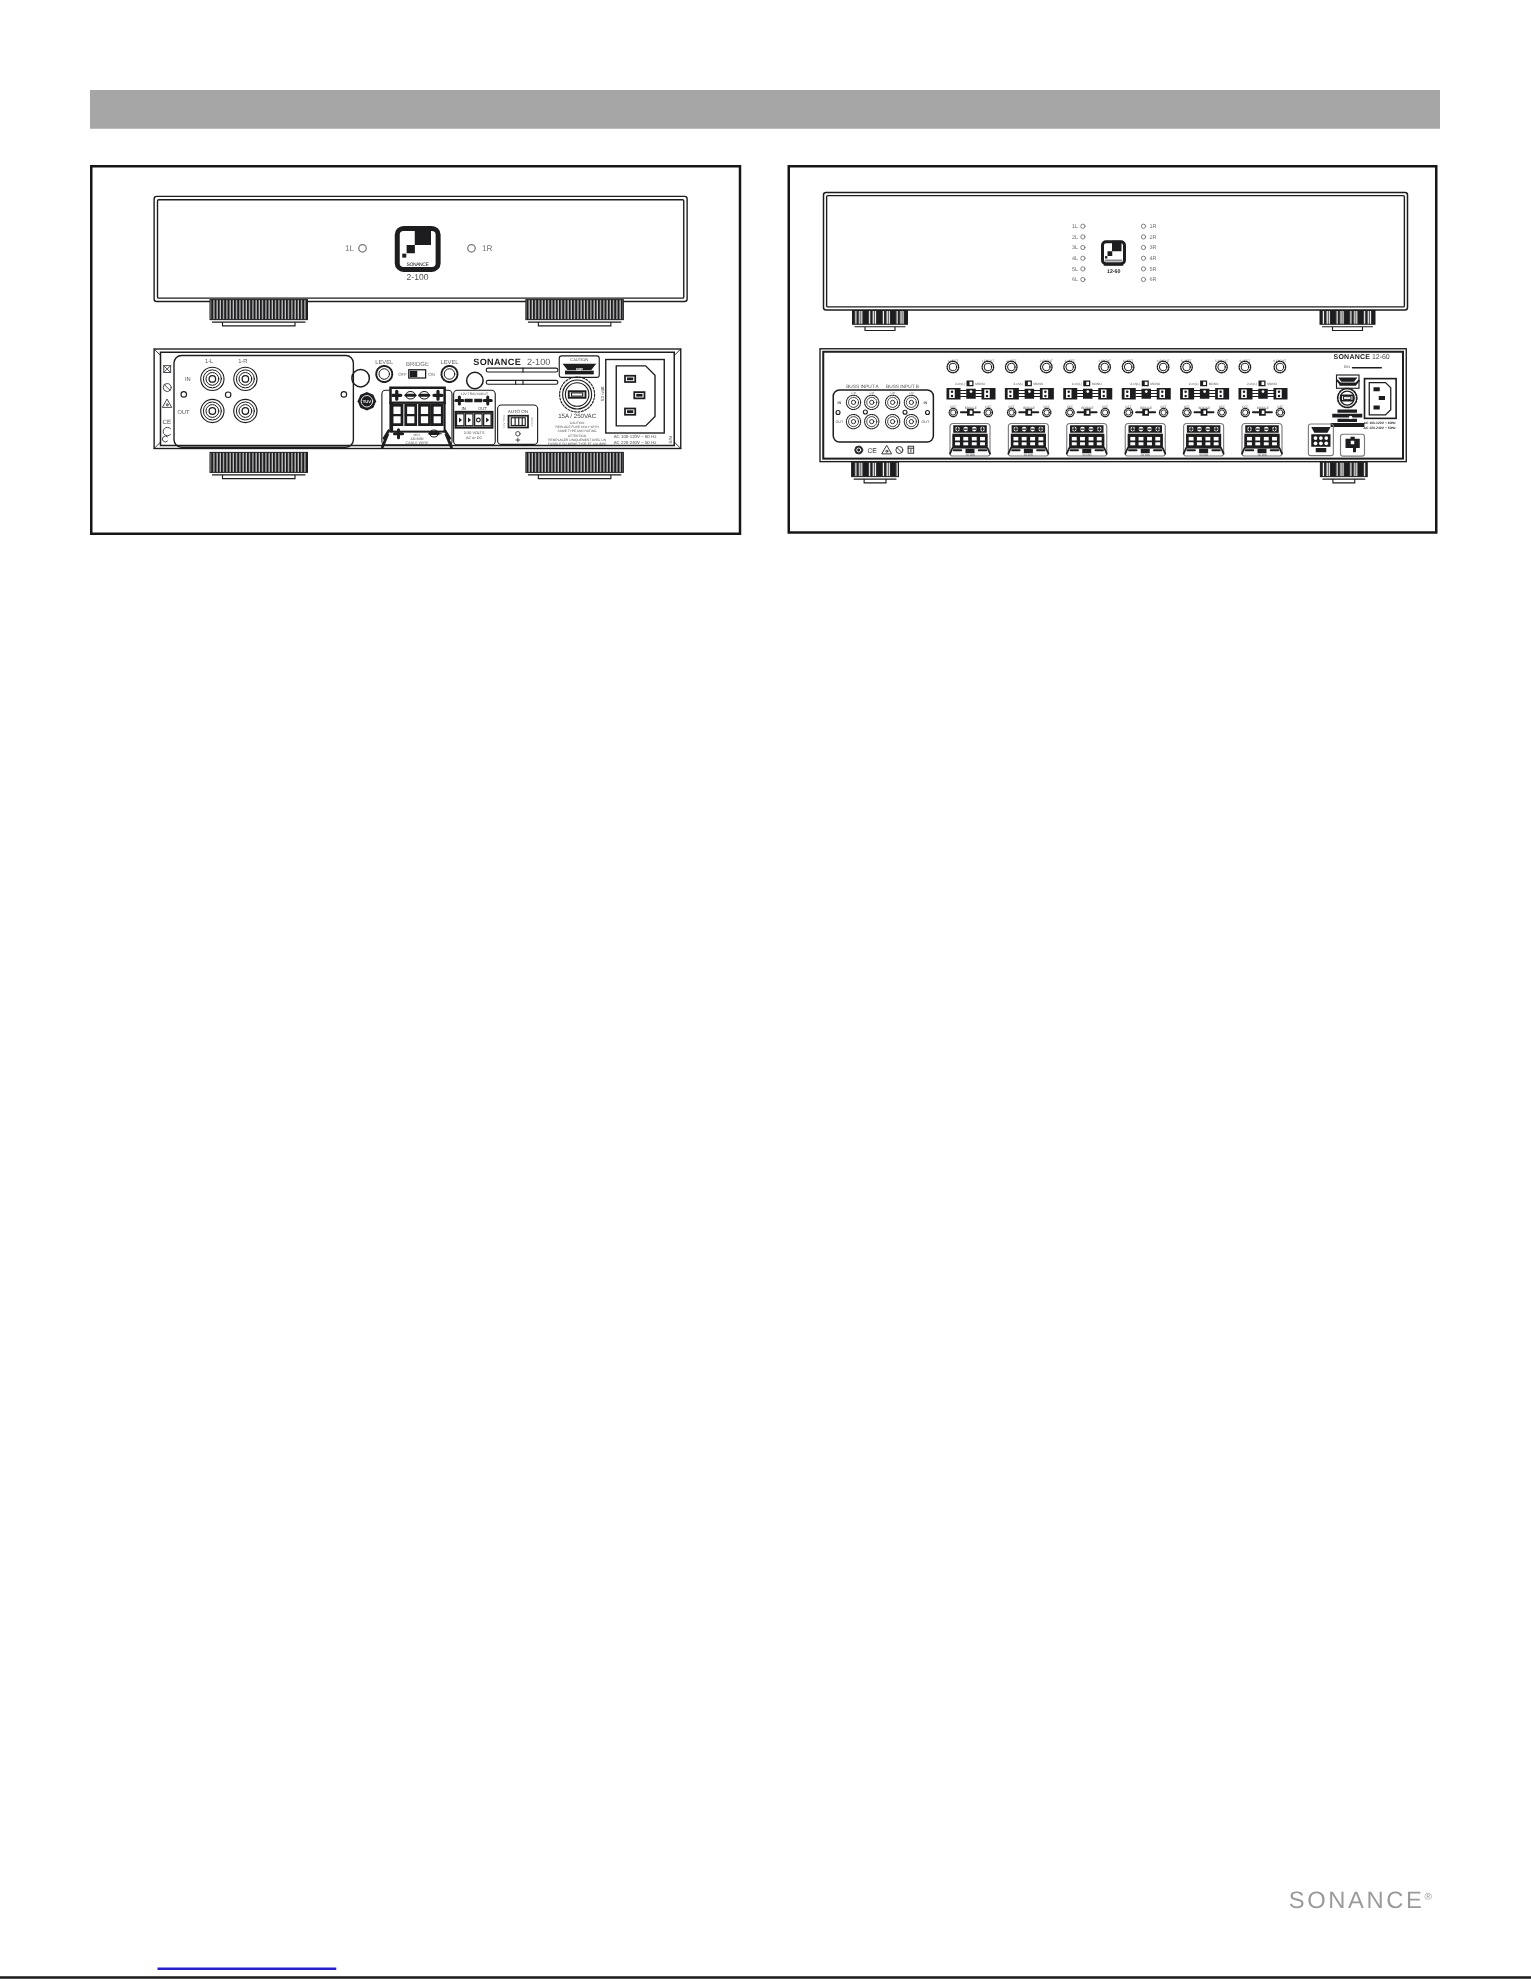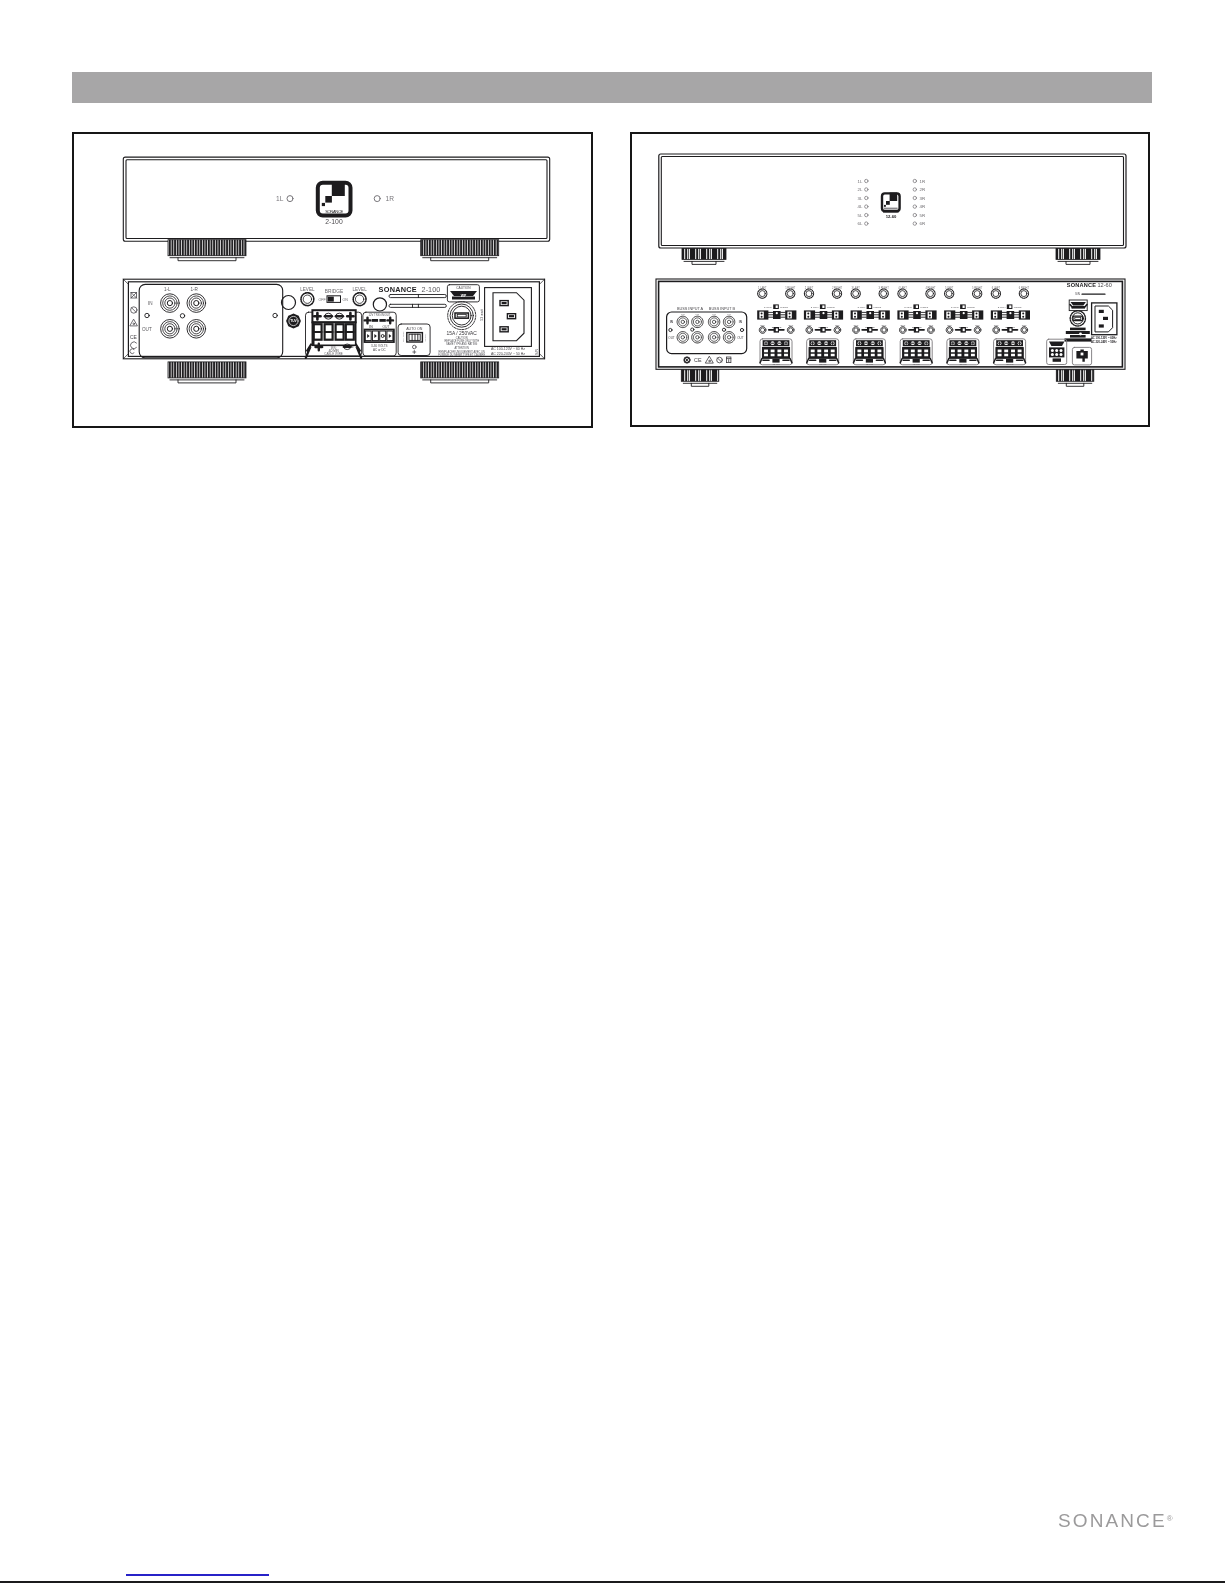--- a/index.html
+++ b/index.html
@@ -906,16 +906,16 @@
       <rect x="681.3" y="369.8" width="37.5" height="11.5" fill="url(#ft2)" stroke="#1d1c1e" stroke-width="0.8"></rect>
       <path d="M683.3 383.3 H716.8 M691.3 383.3 V386.3 H708.8 V383.3" stroke="#1d1c1e" stroke-width="0.9"></path>
     </g>
 
 <g>
       <rect x="1056.3" y="369.8" width="37.5" height="11.5" fill="url(#ft2)" stroke="#1d1c1e" stroke-width="0.8"></rect>
       <path d="M1058.3 383.3 H1091.8 M1066.3 383.3 V386.3 H1083.8 V383.3" stroke="#1d1c1e" stroke-width="0.9"></path>
     </g>
 </svg>
 
-<div class="abs" style="left:1058px;top:1510px;width:125px;color:#9b9a9b;font-size:19px;letter-spacing:2.1px;">SONANCE<span style="font-size:8px;vertical-align:6px;letter-spacing:0;">®</span></div>
+<div class="abs" style="left:1031px;top:1510px;width:125px;color:#9b9a9b;font-size:19px;letter-spacing:2.1px;">SONANCE<span style="font-size:8px;vertical-align:6px;letter-spacing:0;">®</span></div>
 
 <div class="abs" style="left:126px;top:1574px;width:143px;height:1.6px;background:#2722c8;"></div>
 
 <div class="abs" style="left:0;top:1580.6px;width:1225px;height:2.2px;background:#1b1b1d;"></div>
 </body></html>

